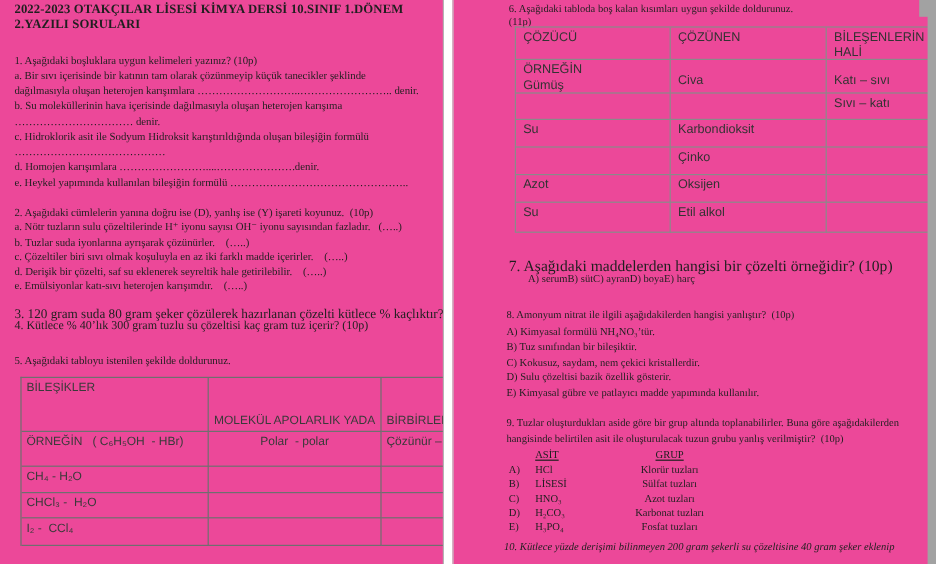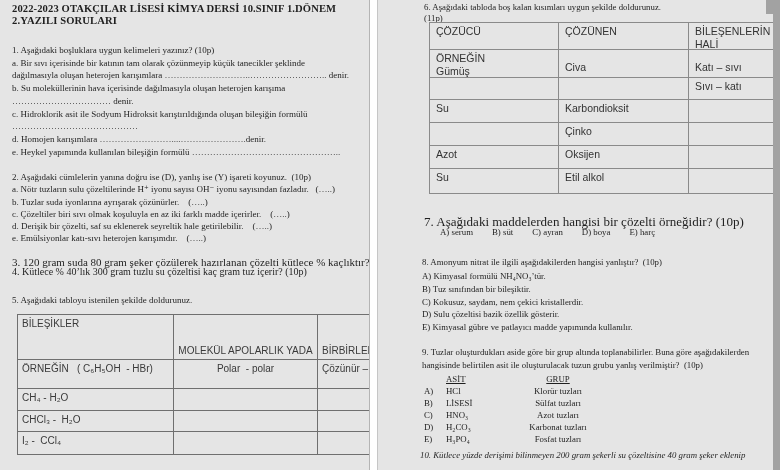--- a/index.html
+++ b/index.html
@@ -2,21 +2,21 @@
 <html><head>
 <meta charset="utf-8">
 <style>
   html,body{margin:0;padding:0;}
   body{
     width:780px;height:470px;position:relative;overflow:hidden;
     background:#ffffff;
     font-family:"Liberation Serif","DejaVu Serif","DejaVu Sans",serif;
     color:#1f1f1f;
   }
-  .page{position:absolute;top:0;height:470px;background:#e5e5e5;overflow:hidden;}
+  .page{position:absolute;top:0;height:470px;background:#ec4899;overflow:hidden;}
   #page-left{left:0;width:369px;border-right:1px solid #b4b4b4;}
   #page-right{left:377px;width:398px;border-left:1px solid #c6c6c6;}
   #edge-strip{position:absolute;left:773px;top:0;width:7px;height:470px;background:#a2a2a2;}
   #edge-notch{position:absolute;left:766px;top:0;width:14px;height:14px;background:#a2a2a2;}
   .blk{position:absolute;}
   .line{white-space:pre-wrap;}
   .nw{white-space:pre;}
   
   #lp-title{left:12px;top:3px;font-size:10.6px;font-weight:bold;line-height:12.4px;letter-spacing:.1px;}
   #lp-q1{left:12px;top:44px;font-size:9px;line-height:12.7px;}
@@ -39,21 +39,21 @@
   #rp-table{left:51px;top:22px;}
   .tbl6{
     display:grid;grid-template-columns:129px 130px 162px;grid-template-rows:27px 28px 22px 23px 23px 23px 25px;
     border-top:1px solid #8a8a8a;border-left:1px solid #8a8a8a;
     font-family:"Liberation Sans","DejaVu Sans",sans-serif;font-size:10.5px;color:#333;
     line-height:13px;
   }
   .tbl6 .c{border-right:1px solid #8a8a8a;border-bottom:1px solid #8a8a8a;padding:2px 6px;white-space:pre-line;overflow:hidden;}
   .tbl6 .vb{display:flex;align-items:flex-end;padding-bottom:3px;}
   #rp-q7{left:46px;top:214px;font-size:13px;}
-  #rp-q7-opts{left:62px;top:227px;font-size:8.8px;display:flex;gap:19px;}
+  #rp-q7-opts{left:62px;top:227px;font-size:8.8px;display:flex;}
   #rp-q7-opts span{white-space:pre;}
   #rp-q8{left:44px;top:257px;font-size:8.8px;}
   #rp-q8-opts{left:44px;top:270px;font-size:8.8px;line-height:12.8px;}
   #rp-q9{left:44px;top:346px;font-size:8.8px;line-height:13.2px;}
   #rp-q9-tbl{left:46px;top:373px;font-size:8.8px;line-height:12px;
     font-family:"Liberation Serif","DejaVu Serif","DejaVu Sans",serif;}
   .q9row{display:grid;grid-template-columns:22px 46px 132px;}
   .q9row .grp{text-align:center;white-space:nowrap;}
   .q9row .und{text-decoration:underline;}
   #rp-q10{left:42px;top:450px;font-size:8.8px;font-style:italic;}

